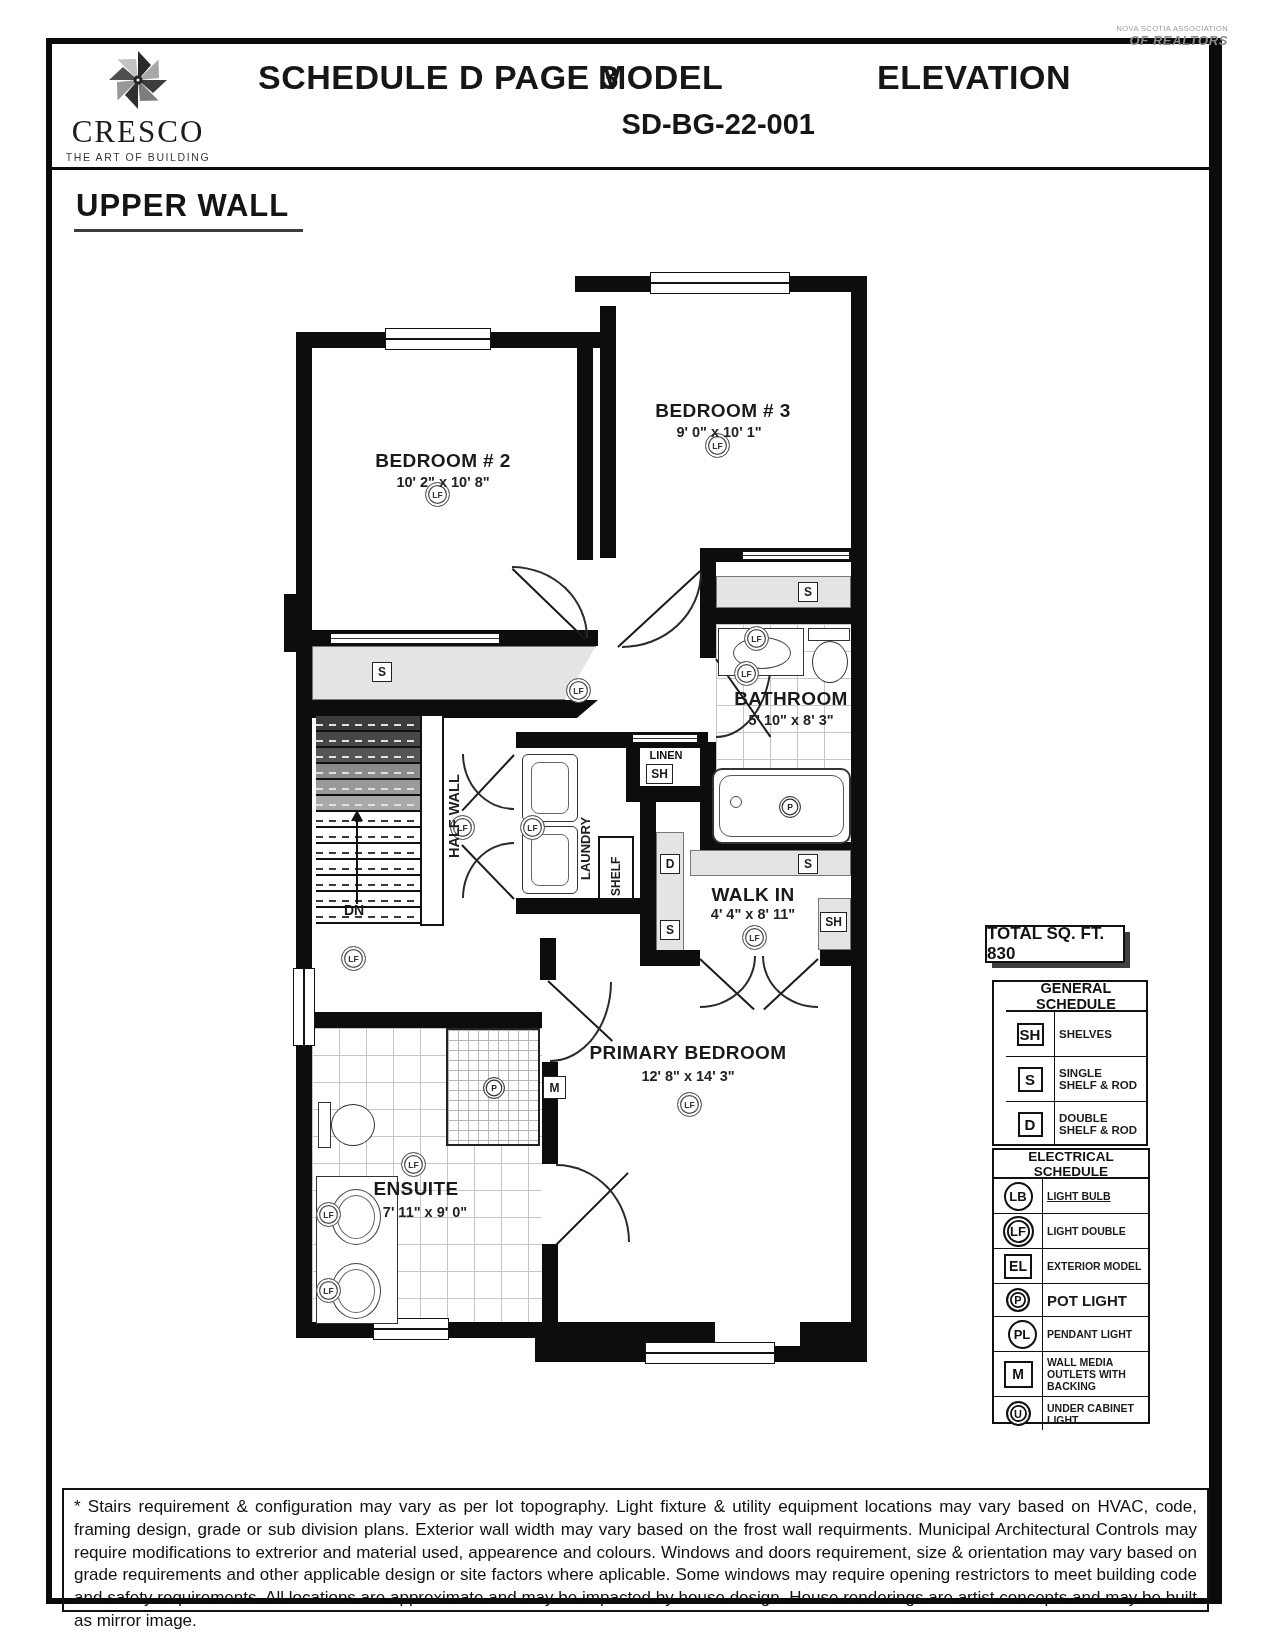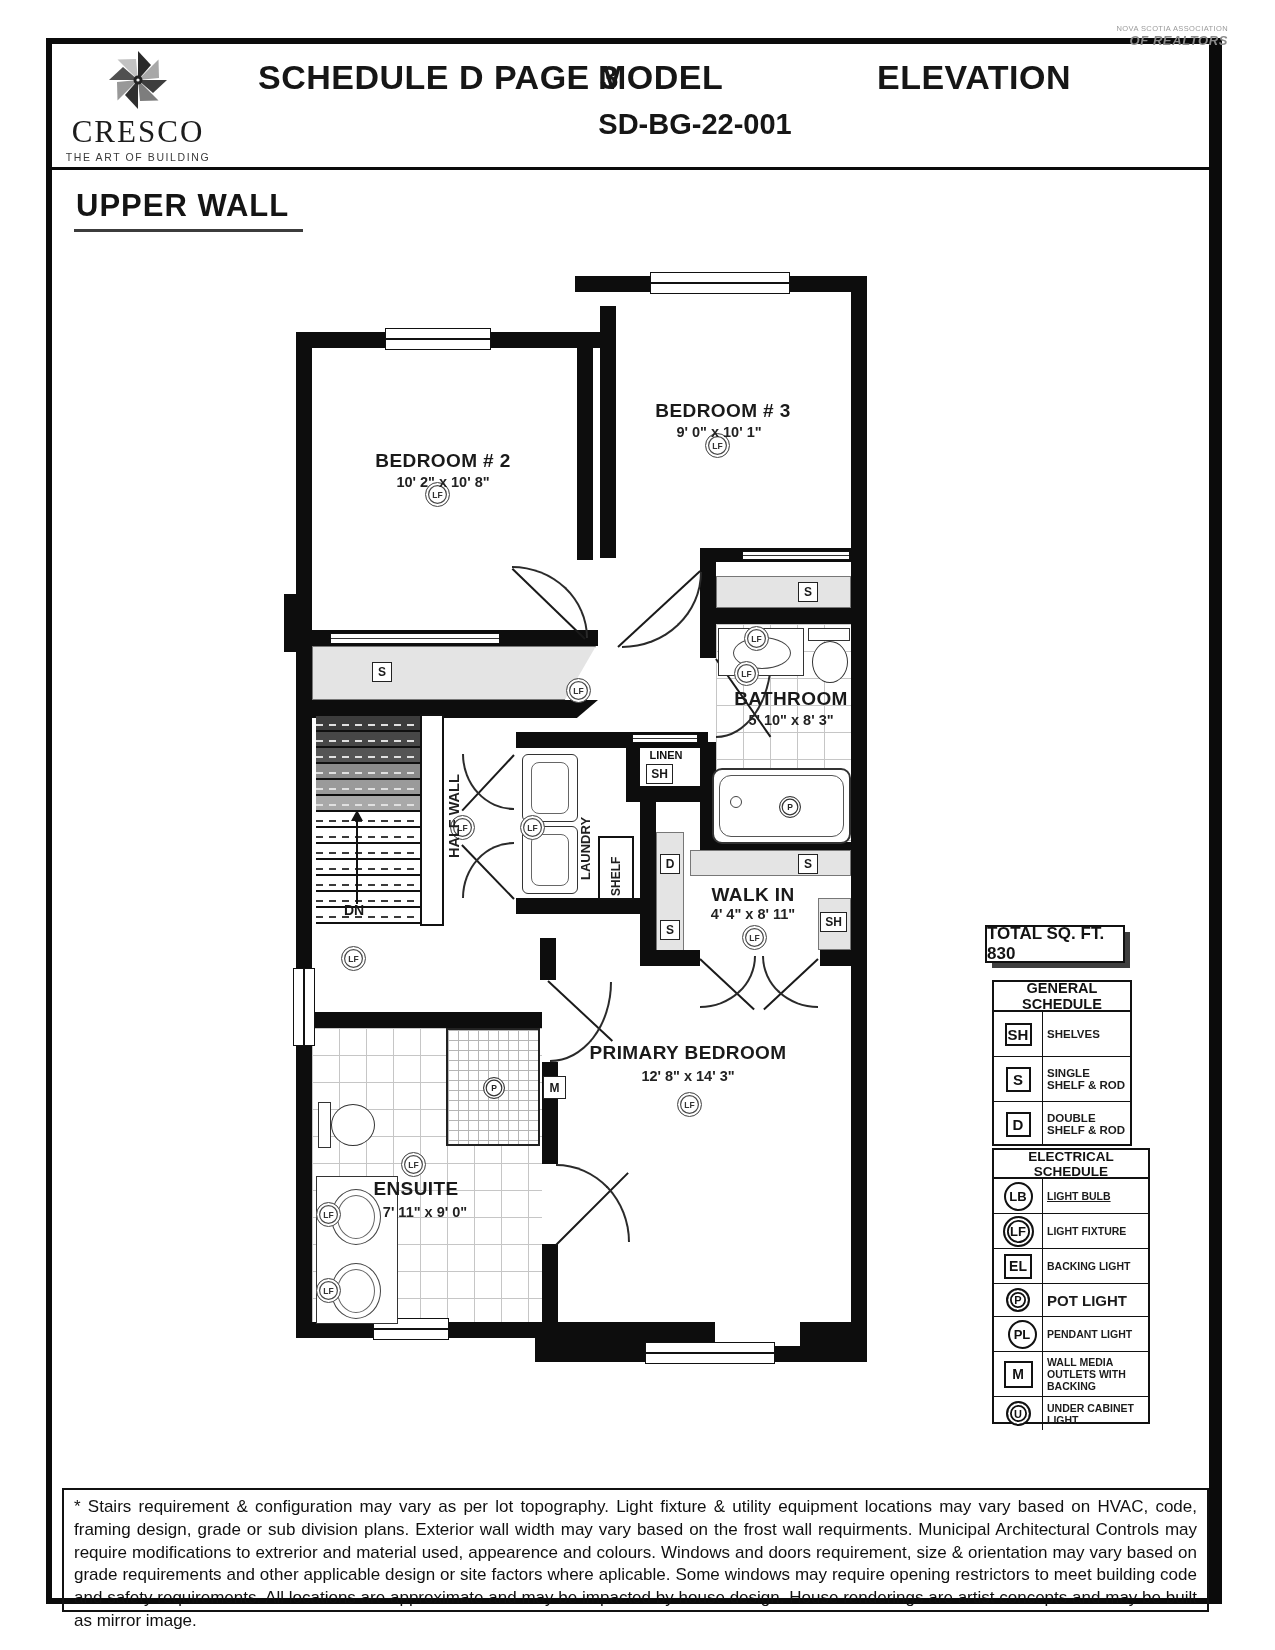--- a/index.html
+++ b/index.html
@@ -5,21 +5,21 @@
   html,body{margin:0;padding:0;background:#fff;}
   #page{position:relative;width:1275px;height:1650px;background:#fff;overflow:hidden;
         font-family:"Liberation Sans",sans-serif;color:#111;}
   .abs{position:absolute;}
   
   #doc-border{position:absolute;left:46px;top:38px;width:1176px;height:1566px;
     box-sizing:border-box;border:6px solid #0b0b0b;border-right-width:13px;}
   #header-divider{position:absolute;left:52px;top:167px;width:1157px;height:3px;background:#0b0b0b;}
   
   .hdr-big{position:absolute;font-size:34px;font-weight:bold;letter-spacing:.5px;color:#161616;white-space:nowrap;}
-  #model-code{position:absolute;left:575px;top:108px;width:240px;text-align:center;font-size:29px;font-weight:bold;color:#161616;}
+  #model-code{position:absolute;left:575px;top:108px;width:240px;text-align:right;font-size:29px;font-weight:bold;color:#161616;}
   #brand{position:absolute;left:58px;top:48px;width:160px;text-align:center;}
   #brand-name{font-family:"Liberation Serif",serif;font-size:31px;letter-spacing:2px;color:#1c1c1c;margin-top:2px;}
   #brand-tag{font-size:10.5px;letter-spacing:1.6px;color:#3a3a3a;margin-top:1px;}
   
   #nsar{position:absolute;left:1028px;top:22px;width:200px;text-align:right;z-index:3;}
   #nsar-word{font-size:57px;font-weight:bold;color:#a3a3a3;line-height:.9;letter-spacing:-2px;display:flex;align-items:flex-end;justify-content:flex-end;gap:1px;}
   #nsar-cap1{font-size:7.5px;color:#9a9a9a;letter-spacing:.4px;margin-top:2px;}
   #nsar-cap2{font-size:13px;color:#8a8a8a;font-weight:bold;letter-spacing:.6px;font-style:italic;}
   
   #floor-title{position:absolute;left:74px;top:188px;font-size:31px;font-weight:bold;letter-spacing:1px;
@@ -266,21 +266,21 @@
     <div class="lbl room-name" style="left:753px;top:884px;">WALK IN</div>
     <div class="lbl room-dims" style="left:753px;top:906px;">4' 4" x 8' 11"</div>
     <div class="lbl room-name" style="left:688px;top:1042px;">PRIMARY BEDROOM</div>
     <div class="lbl room-dims" style="left:688px;top:1068px;">12' 8" x 14' 3"</div>
     <div class="lbl room-name" style="left:416px;top:1178px;">ENSUITE</div>
     <div class="lbl room-dims" style="left:425px;top:1204px;">7' 11" x 9' 0"</div>
   </div>
 
   <div id="sqft-box">TOTAL SQ. FT. 830</div>
 
-  <div class="sched" style="left:992px;top:980px;width:140px;height:166px;">
+  <div class="sched" style="left:992px;top:980px;width:156px;height:166px;padding-left:12px;">
     <div class="sched-title" style="height:28px;font-size:14.5px;">GENERAL SCHEDULE</div>
     <div class="sched-row" style="height:44px;">
       <div class="sym-cell">
           <div class="s-box" style="width:27px;height:23px;font-size:15px;">SH</div>
         </div>
       <div class="lab-cell" style="font-size:11.5px;">SHELVES</div>
     </div>
     <div class="sched-row" style="height:44px;">
       <div class="sym-cell">
           <div class="s-box" style="width:25px;height:25px;font-size:15px;">S</div>
@@ -300,27 +300,27 @@
     <div class="sched-row" style="height:34px;">
       <div class="sym-cell">
           <div class="s-cir" style="width:29px;height:29px;font-size:13px;">LB</div>
         </div>
       <div class="lab-cell" style="font-size:10.5px;text-decoration:underline;">LIGHT BULB</div>
     </div>
     <div class="sched-row" style="height:34px;">
       <div class="sym-cell">
           <div class="s-cir dbl" style="width:31px;height:31px;font-size:13px;">LF</div>
         </div>
-      <div class="lab-cell" style="font-size:10.5px;">LIGHT FIXTURE</div>
+      <div class="lab-cell" style="font-size:10.5px;">LIGHT DOUBLE</div>
     </div>
     <div class="sched-row" style="height:34px;">
       <div class="sym-cell">
           <div class="s-box" style="width:28px;height:25px;font-size:14px;">EL</div>
         </div>
-      <div class="lab-cell" style="font-size:10.5px;">BACKING LIGHT</div>
+      <div class="lab-cell" style="font-size:10.5px;">EXTERIOR MODEL</div>
     </div>
     <div class="sched-row" style="height:32px;">
       <div class="sym-cell">
           <div class="s-cir dbl" style="width:24px;height:24px;font-size:11px;">P</div>
         </div>
       <div class="lab-cell" style="font-size:15px;">POT LIGHT</div>
     </div>
     <div class="sched-row" style="height:34px;">
       <div class="sym-cell">
           <div class="s-cir" style="width:29px;height:29px;font-size:13px;margin-left:8px;">PL</div>

